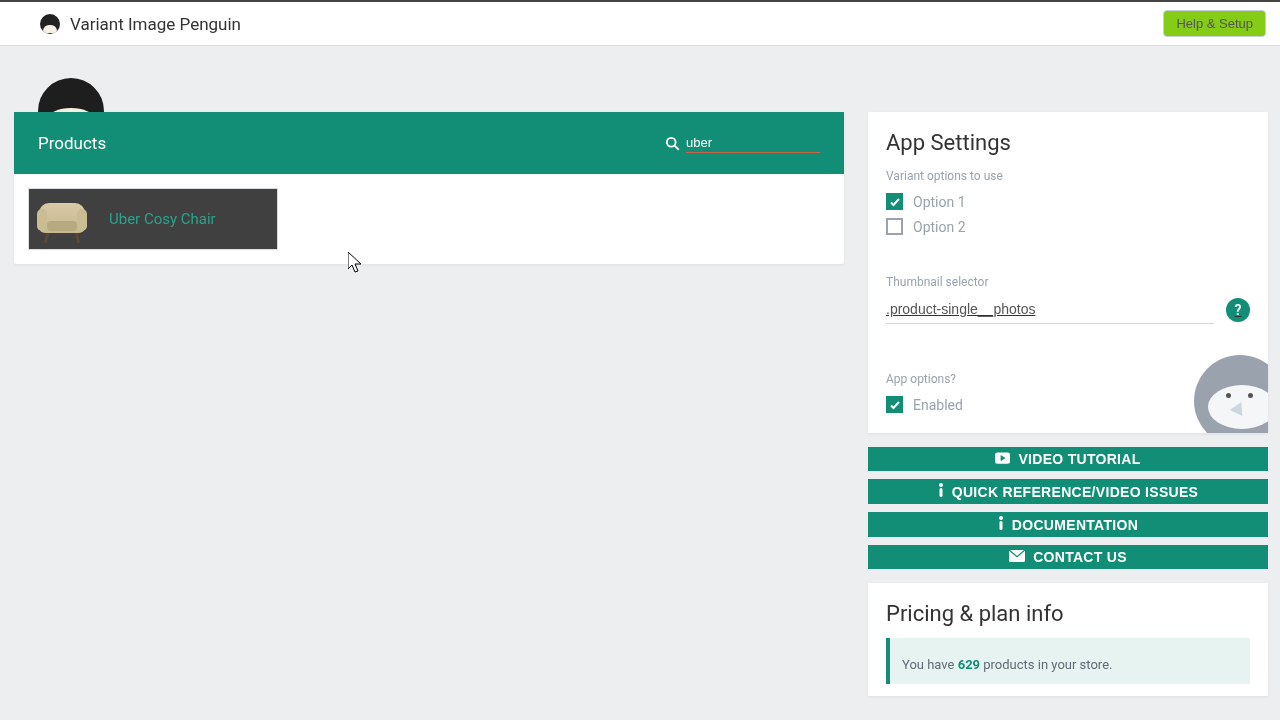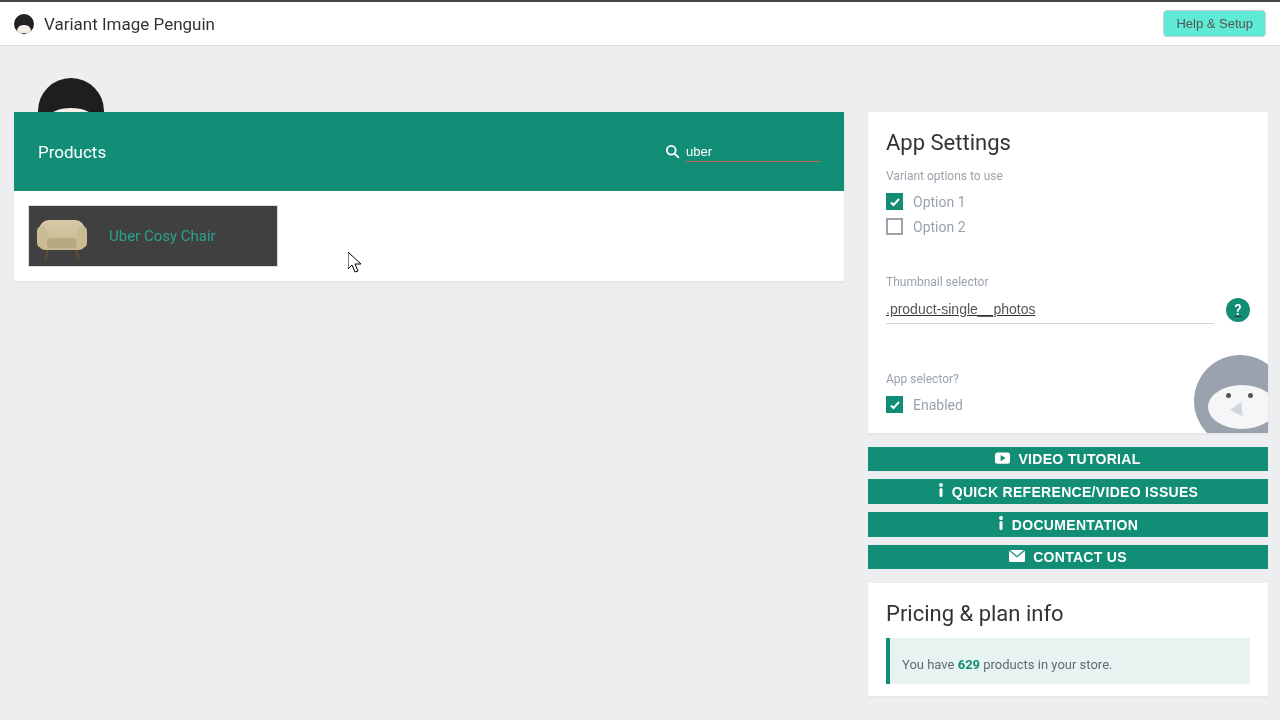--- a/index.html
+++ b/index.html
@@ -20,20 +20,21 @@
     border-bottom: 1px solid #d8dde2;
     display: flex;
     align-items: center;
     padding: 0 14px;
     justify-content: space-between;
   }
   .topbar-left {
     display: flex;
     align-items: center;
     gap: 10px;
+    margin-left: 26px;
   }
   .topbar-logo {
     width: 20px; height: 20px;
     border-radius: 50%;
     background: #222;
     position: relative;
     overflow: hidden;
   }
   .topbar-logo::after {
     content: "";
@@ -43,21 +44,21 @@
     background: #f6efe6;
     border-radius: 6px 6px 2px 2px;
   }
   .topbar-title {
     font-size: 17px;
     color: #333;
   }
   .help-btn {
     font-size: 13px;
     color: #555;
-    background: #5eead4;
+    background: #84cc16;
     border: 1px solid #c9cfd6;
     border-radius: 4px;
     padding: 5px 12px;
     cursor: pointer;
   }
 
   .workspace {
     display: flex;
     gap: 24px;
     padding: 0 14px;
@@ -104,21 +105,21 @@
   .products-card {
     background: #fff;
     border-radius: 2px;
     box-shadow: 0 1px 3px rgba(0,0,0,0.06);
     position: relative;
     z-index: 2;
   }
   .products-header {
     background: #128e76;
     color: #fff;
-    height: 79px;
+    height: 62px;
     display: flex;
     align-items: center;
     padding: 0 24px;
     justify-content: space-between;
   }
   .products-title {
     font-size: 17px;
     font-weight: 400;
   }
   .search-wrap {
@@ -448,21 +449,21 @@
           <span class="option-label">Option 2</span>
         </div>
       </div>
 
       <div class="section-label">Thumbnail selector</div>
       <div class="thumb-row">
         <input class="thumb-input" value=".product-single__photos" style="">
         <div class="help-circle">?</div>
       </div>
 
-      <div class="section-label">App selector?</div>
+      <div class="section-label">App options?</div>
       <div class="option-row">
         <span class="checkbox checked">
           <svg width="12" height="12" viewBox="0 0 24 24" fill="none" stroke="#fff" stroke-width="4">
               <polyline points="4,13 9,18 20,6"></polyline>
             </svg>
         </span>
         <span class="option-label">Enabled</span>
       </div>
 
       <div class="penguin-peek">

